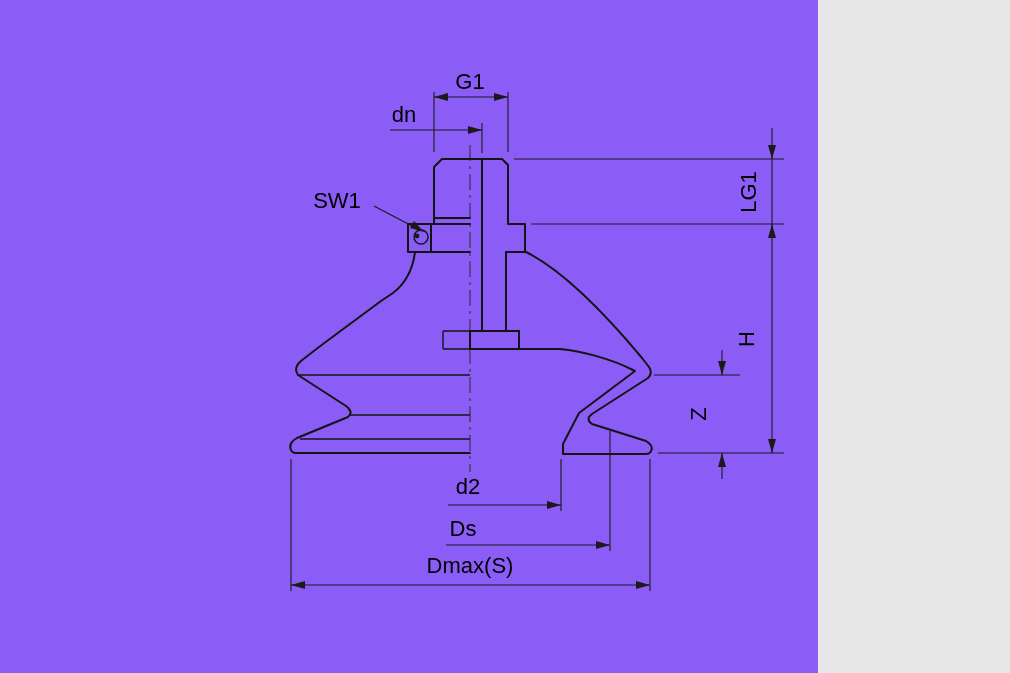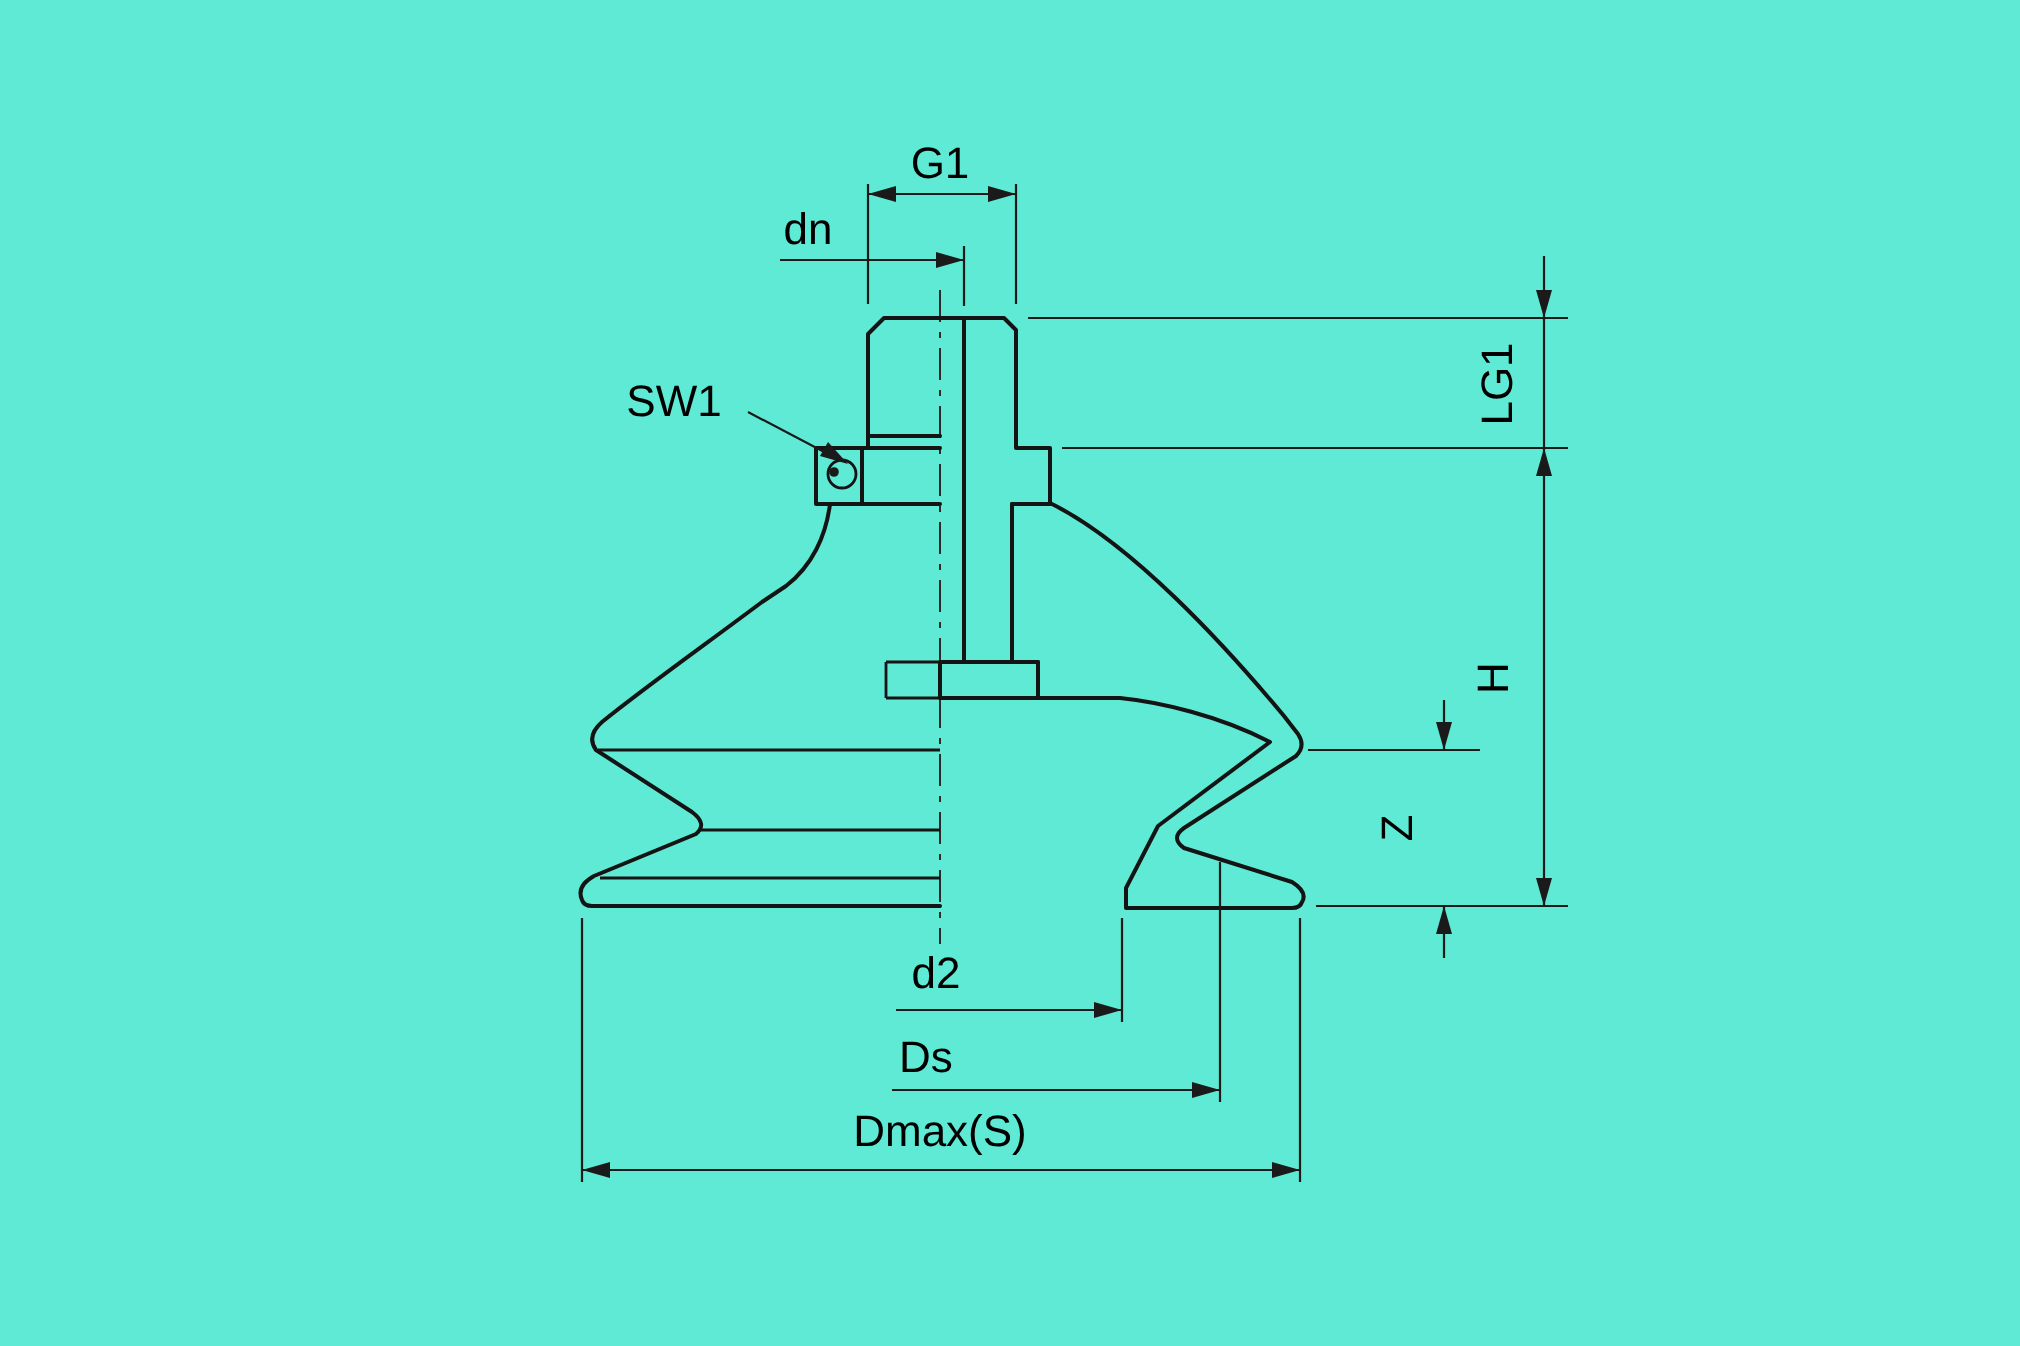--- a/index.html
+++ b/index.html
@@ -3,23 +3,23 @@
 <meta charset="utf-8">
 <style>
   html, body {
     margin: 0;
     padding: 0;
     background: #e7e7e7;
     font-family: "Liberation Sans", sans-serif;
   }
   .stage {
     position: relative;
-    width: 1010px;
+    width: 818px;
     height: 673px;
-    background: #5eead4;
+    background: #8b5cf6;
     overflow: hidden;
     text-decoration: underline;
   }
   svg { display: block; }
   .part  { stroke: #141414; stroke-width: 2;   fill: none; stroke-linejoin: round; stroke-linecap: round; }
   .thin  { stroke: #141414; stroke-width: 1.4; fill: none; }
   .dim   { stroke: #1a1a1a; stroke-width: 1.1; fill: none; }
   .arrow { fill: #1a1a1a; stroke: none; }
   .cl    { stroke: #2a2a2a; stroke-width: 1; stroke-dasharray: 16 5 3 5; fill: none; }
   .lbl   { font-family: "Liberation Sans", sans-serif; font-size: 22px; fill: #000; }

